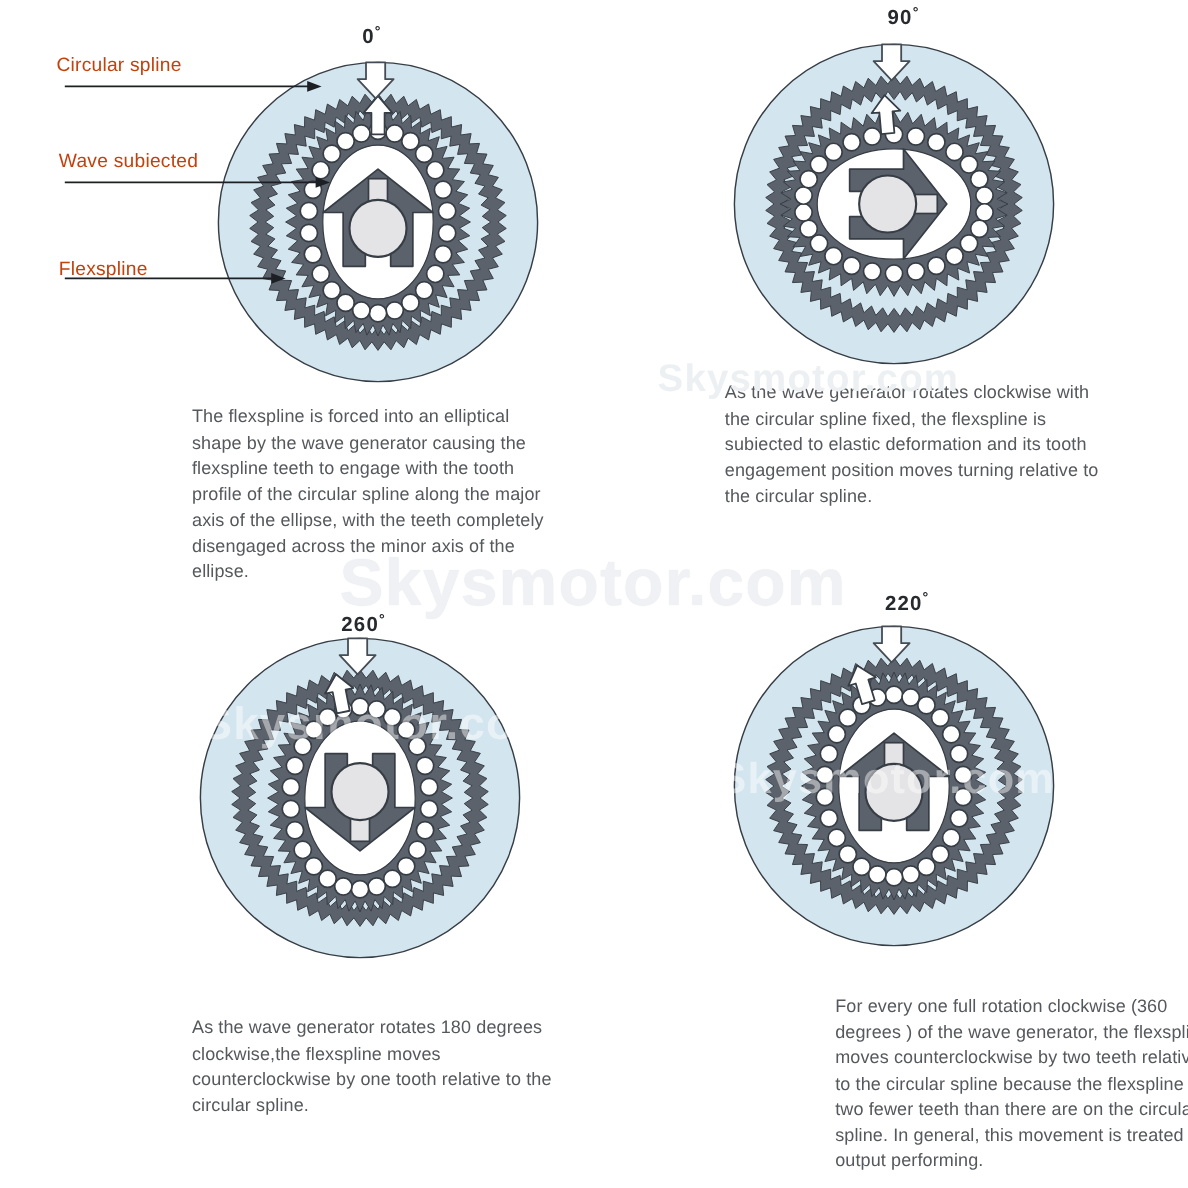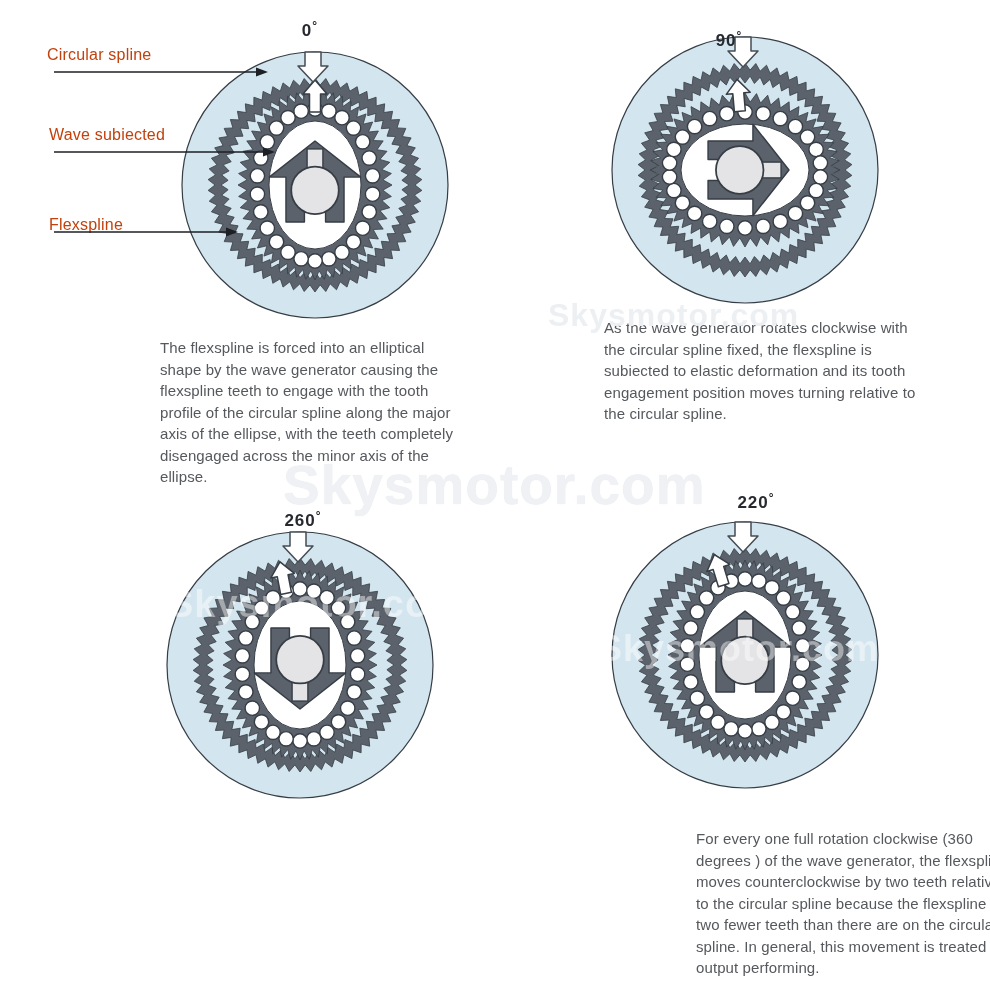--- a/index.html
+++ b/index.html
@@ -35,21 +35,21 @@
     position:absolute;left:330px;top:66px;width:72px;height:232px;
     background:rgba(255,255,255,0.28);border-radius:40px;transform:rotate(20deg);
     pointer-events:none;
   }
   
   .svg-p0{left:175px;top:-5px;}
   .svg-p1{left:605px;top:-20px;}
   .svg-p2{left:160px;top:475px;}
   .svg-p3{left:605px;top:465px;}
   .al-p0{left:265px;top:19px;}
-  .al-p1{left:684px;top:3px;margin-top:26px;}
+  .al-p1{left:708px;top:3px;}
   .al-p2{left:258px;top:509px;}
   .al-p3{left:711px;top:491px;}
   .desc-p0{left:160px;top:337px;width:302px;}
   .desc-p1{left:604px;top:317px;width:324px;}
   .desc-p2{left:160px;top:846px;width:306px;}
   .desc-p3{left:652px;top:828px;width:320px;margin-left:44px;}
   .ll-0{left:47px;top:46px;}
   .ll-1{left:49px;top:126px;}
   .ll-2{left:49px;top:216px;}
   .la-0{left:54px;top:66px;width:214px;height:12px;}
@@ -228,20 +228,21 @@
       <path d="M130,57 L146,57 L146,71 L153,71 L138,87 L123,71 L130,71 Z" fill="#ffffff" stroke="#454c54" stroke-width="1.5" stroke-linejoin="round"></path>
     </svg>
 
   <div class="angle-label al-p0"><span>0</span><span class="deg">°</span></div>
   <div class="angle-label al-p1"><span>90</span><span class="deg">°</span></div>
   <div class="angle-label al-p2"><span>260</span><span class="deg">°</span></div>
   <div class="angle-label al-p3"><span>220</span><span class="deg">°</span></div>
 
   <p class="desc desc-p0">The flexspline is forced into an elliptical shape by the wave generator causing the flexspline teeth to engage with the tooth profile of the circular spline along the major axis of the ellipse, with the teeth completely disengaged across the minor axis of the ellipse.</p>
   <p class="desc desc-p1">As the wave generator rotates clockwise with the circular spline fixed, the flexspline is subiected to elastic deformation and its tooth engagement position moves turning relative to the circular spline.</p>
+  <p class="desc desc-p2">As the wave generator rotates 180 degrees clockwise,the flexspline moves counterclockwise by one tooth relative to the circular spline.</p>
   <p class="desc desc-p3">For every one full rotation clockwise (360 degrees ) of the wave generator, the flexspline moves counterclockwise by two teeth relative to the circular spline because the flexspline has two fewer teeth than there are on the circular spline. In general, this movement is treated as output performing.</p>
 
   <div class="legend-label ll-0">Circular spline</div>
   <svg class="legend-arrow la-0" viewBox="0 0 214 12">
     <line x1="0" y1="6" x2="204" y2="6" stroke="#1c1f23" stroke-width="1.4"></line>
     <polygon points="202,1.5 214,6 202,10.5" fill="#1c1f23"></polygon>
   </svg>
   <div class="legend-label ll-1">Wave subiected</div>
   <svg class="legend-arrow la-1" viewBox="0 0 221 12">
     <line x1="0" y1="6" x2="211" y2="6" stroke="#1c1f23" stroke-width="1.4"></line>

